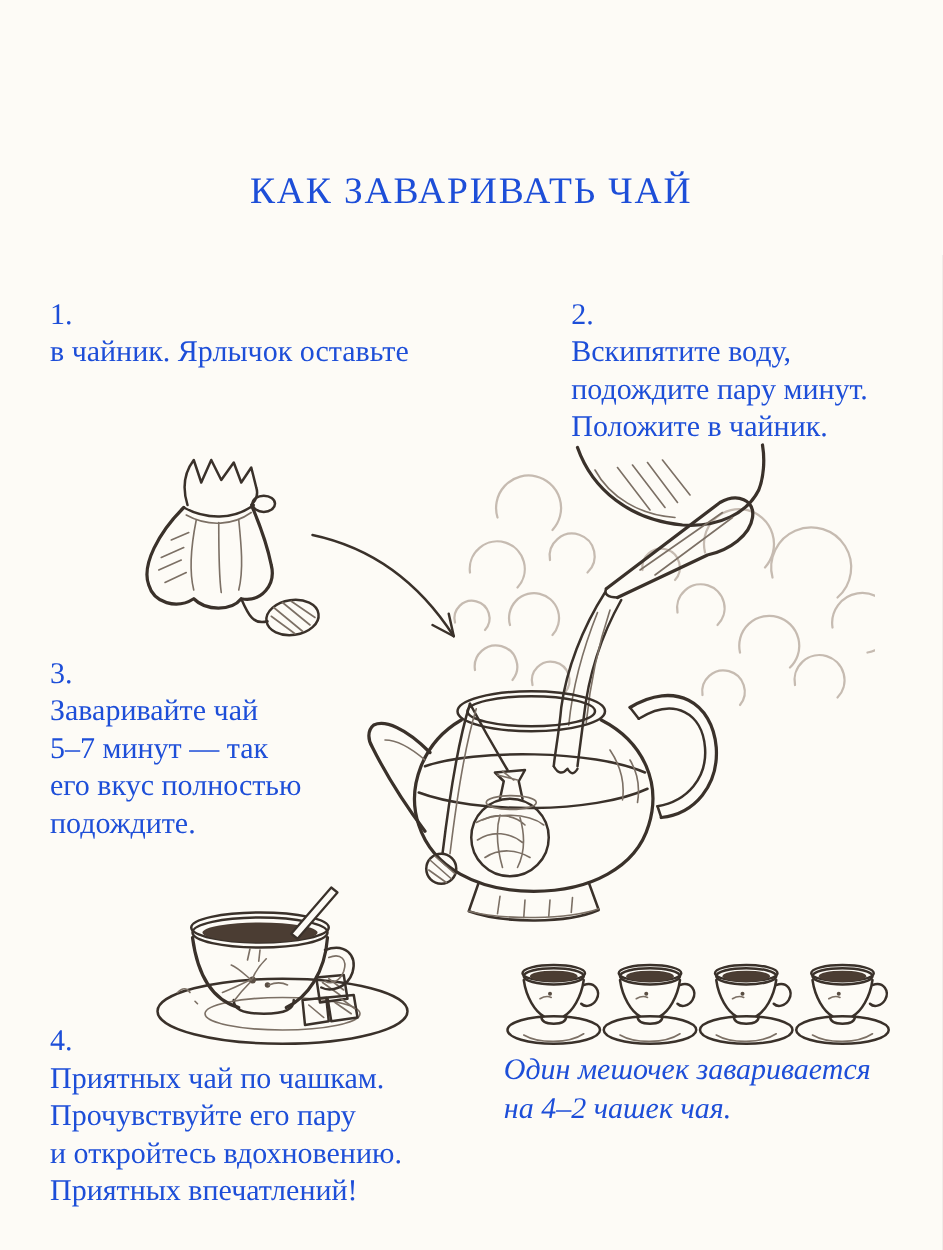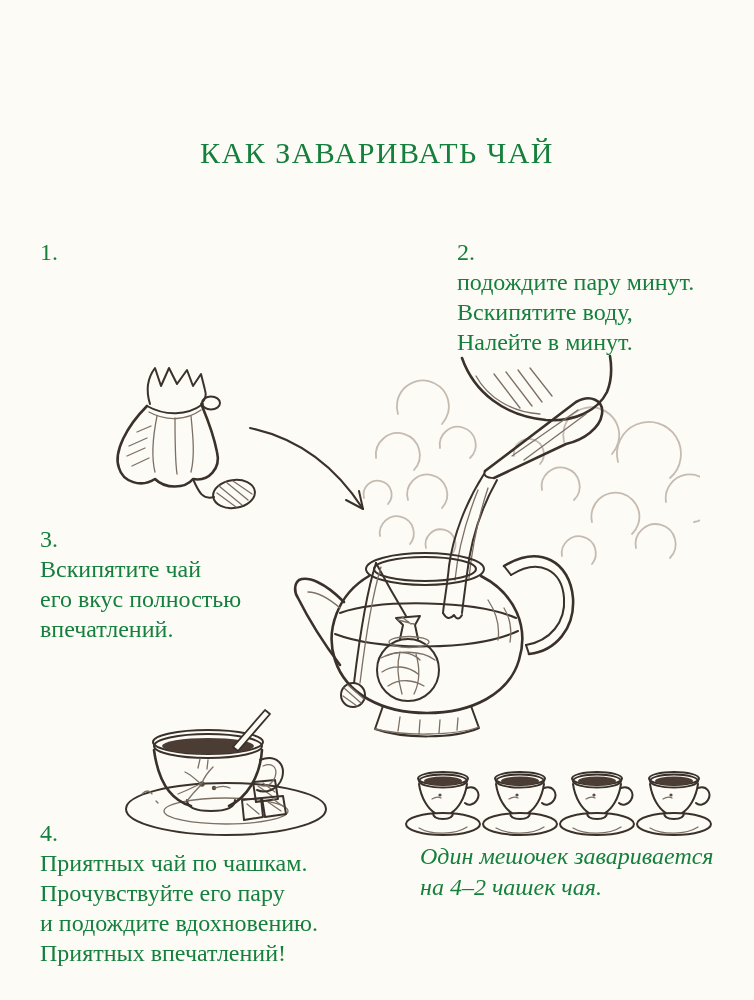--- a/index.html
+++ b/index.html
@@ -1,71 +1,73 @@
 <!DOCTYPE html>
 <html><head>
 <meta charset="utf-8">
 <style>
   html,body{margin:0;padding:0;background:#e8e4de;}
   .page{
     position:relative;width:754px;height:1000px;margin:0 auto;
     background:#fdfbf6;overflow:hidden;
     font-family:"Liberation Serif","DejaVu Serif",serif;
-    color:#15803d;
+    color:#1d4ed8;
   }
   .title{
     position:absolute;top:136px;left:0;width:754px;margin:0;
     text-align:center;font-size:30px;font-weight:normal;letter-spacing:1.5px;
   }
   .step{position:absolute;font-size:24px;line-height:30px;white-space:nowrap;}
   .step-1{left:40px;top:237px;}
   .step-2{left:457px;top:237px;}
   .step-3{left:40px;top:524px;}
   .step-4{left:40px;top:818px;}
   .note{
-    position:absolute;left:420px;top:841px;
+    position:absolute;left:403px;top:841px;
     font-size:24px;line-height:31px;font-style:italic;white-space:nowrap;
   }
   svg.il{position:absolute;display:block;}
   .stroke{fill:none;stroke:#3a312a;stroke-width:2;stroke-linecap:round;stroke-linejoin:round;}
   .bold{fill:none;stroke:#3a312a;stroke-width:2.6;stroke-linecap:round;stroke-linejoin:round;}
   .thin{fill:none;stroke:#7c7065;stroke-width:1.3;stroke-linecap:round;stroke-linejoin:round;}
   .steam{fill:none;stroke:#c6bbb1;stroke-width:1.8;stroke-linecap:round;}
   .tea{fill:#4b3d33;stroke:none;}
 </style>
 </head>
 <body>
 
 <div class="page">
 
   <h1 class="title">КАК ЗАВАРИВАТЬ ЧАЙ</h1>
 
   <section class="step step-1">
     <div>1.</div>
+    <div>в чайник. Ярлычок оставьте</div>
   </section>
 
   <section class="step step-2">
     <div>2.</div>
+    <div>Вскипятите воду,</div>
     <div>подождите пару минут.</div>
-    <div>Вскипятите воду,</div>
-    <div>Налейте в минут.</div>
+    <div>Положите в чайник.</div>
   </section>
 
   <section class="step step-3">
     <div>3.</div>
-    <div>Вскипятите чай</div>
+    <div>Заваривайте чай</div>
+    <div>5–7 минут — так</div>
     <div>его вкус полностью</div>
-    <div>впечатлений.</div>
+    <div>подождите.</div>
   </section>
 
   <section class="step step-4">
     <div>4.</div>
     <div>Приятных чай по чашкам.</div>
     <div>Прочувствуйте его пару</div>
-    <div>и подождите вдохновению.</div>
+    <div>и откройтесь вдохновению.</div>
     <div>Приятных впечатлений!</div>
   </section>
 
   <div class="note">
     <div>Один мешочек заваривается</div>
     <div>на 4–2 чашек чая.</div>
   </div>
 
   <svg class="il" style="left:95px;top:360px" width="180" height="155" viewBox="0 0 180 155">
     <g>

